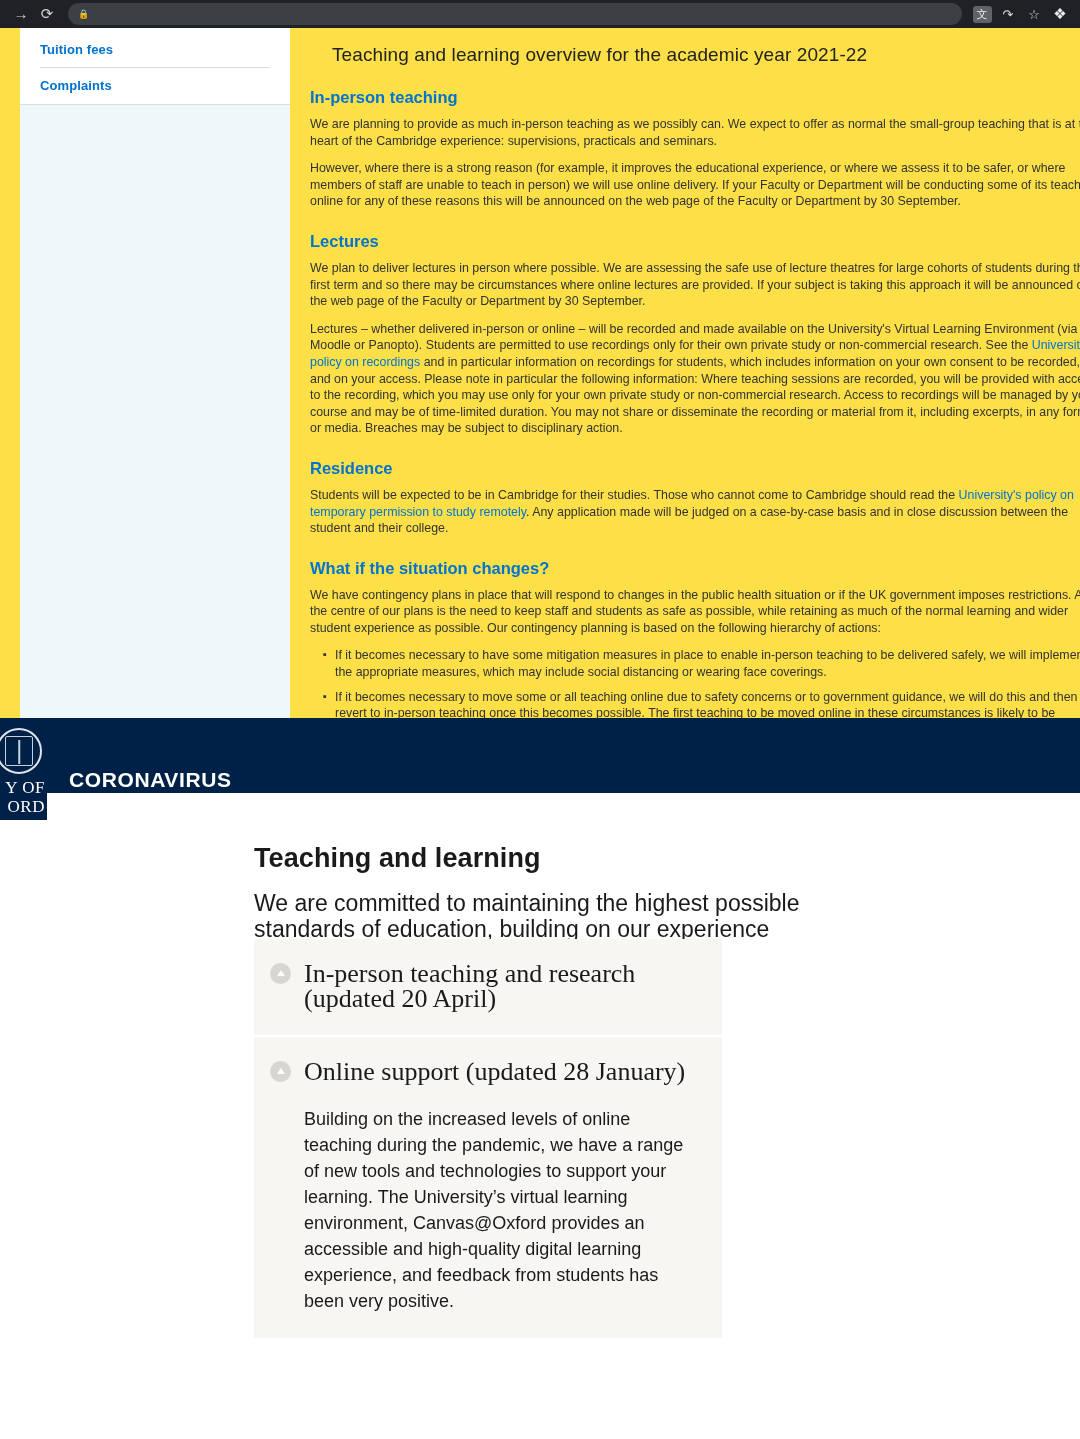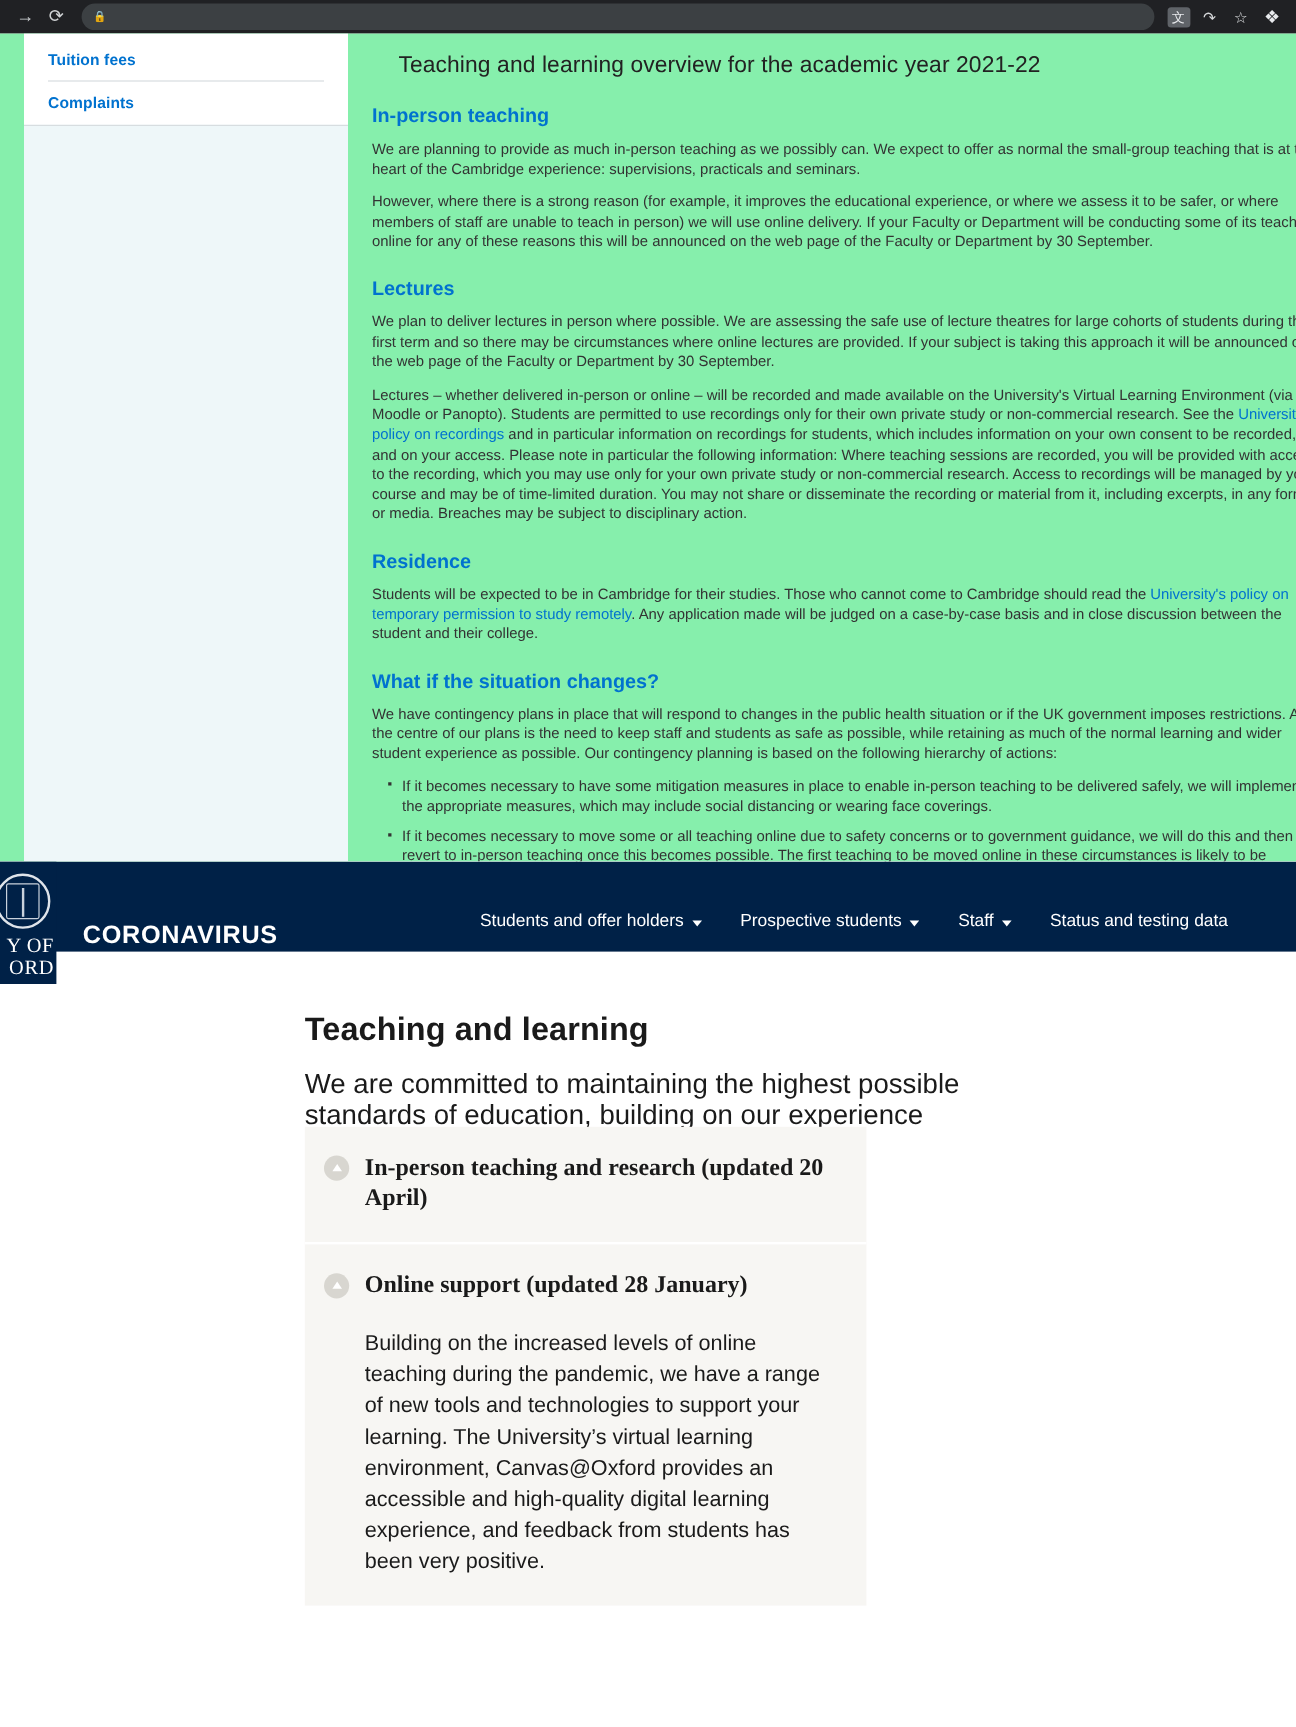--- a/index.html
+++ b/index.html
@@ -39,21 +39,21 @@
   }
   .chrome-icon.boxed {
     background: #5f6368; border-radius: 3px; width: 19px; height: 17px;
     font-size: 11px; color: #e8eaed;
   }
   .puzzle { font-size: 15px; color: #e8eaed; }
 
   
   .cam-page {
     position: absolute; top: 28px; left: 0; width: 1080px; height: 690px;
-    background: #86efac; overflow: hidden;
+    background: #fde047; overflow: hidden;
   }
   .cam-sidebar {
     position: absolute; left: 20px; top: 0; width: 270px; height: 690px;
     background: #eef7f9;
   }
   .cam-sidebar-white {
     position: absolute; left: 0; top: 0; width: 270px; height: 76px;
     background: #ffffff;
   }
   .cam-side-link {
@@ -161,21 +161,21 @@
     position: absolute; left: 16px; top: 24px; width: 21px; height: 21px;
     border-radius: 50%; background: #d8d6d0; display: flex;
     align-items: center; justify-content: center;
   }
   .acc-bullet:after {
     content: ""; width: 0; height: 0;
     border-left: 4.5px solid transparent; border-right: 4.5px solid transparent;
     border-bottom: 6px solid #ffffff; margin-top: -1px;
   }
   .acc-title {
-    font-family: "Liberation Serif", serif; font-size: 20px; font-weight: bold;
+    font-family: "Liberation Serif", serif; font-size: 26px; font-weight: normal;
     color: #1a1a1a; line-height: 25px; margin: 0 0 0 26px;
   }
   .acc-body {
     font-size: 18px; color: #1a1a1a; line-height: 26px; margin: 22px 0 0 26px;
   }
 </style>
 </head>
 <body>
 
 <div id="root">
@@ -235,37 +235,20 @@
   <div class="ox-page">
 
     <div class="ox-navbar">
       <div class="ox-logo-block">
         <div class="ox-crest">
           <div class="ox-crest-inner"></div>
         </div>
         <div class="ox-wordmark"><span>Y OF</span><br><span>ORD</span></div>
       </div>
       <div class="ox-coronavirus">CORONAVIRUS</div>
-      <div class="ox-nav">
-        <div class="ox-nav-item">
-          <span>Students and offer holders</span>
-          <span class="caret"></span>
-        </div>
-        <div class="ox-nav-item">
-          <span>Prospective students</span>
-          <span class="caret"></span>
-        </div>
-        <div class="ox-nav-item">
-          <span>Staff</span>
-          <span class="caret"></span>
-        </div>
-        <div class="ox-nav-item">
-          <span>Status and testing data</span>
-        </div>
-      </div>
     </div>
 
     <div class="ox-body">
       <h1 class="ox-h1">Teaching and learning</h1>
       <p class="ox-intro">We are committed to maintaining the highest possible standards of education, building on our experience during the pandemic.</p>
 
       <div class="accordion">
         <div class="acc-item">
           <span class="acc-bullet"></span>
           <div class="acc-title">In-person teaching and research (updated 20 April)</div>

